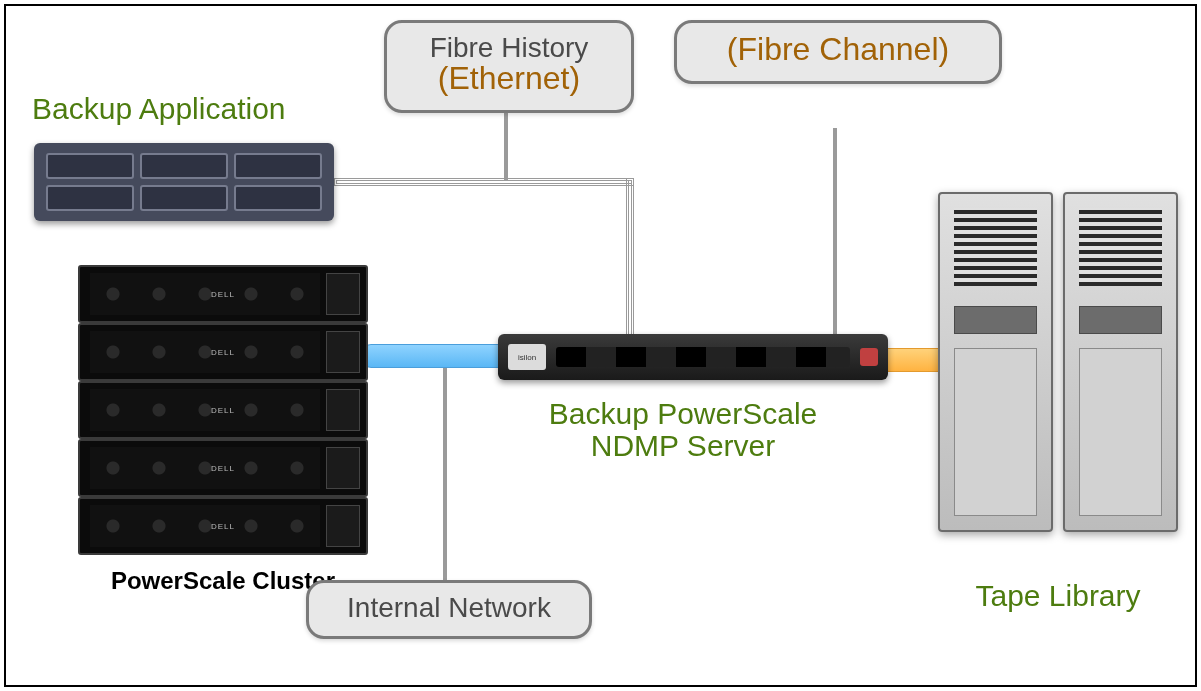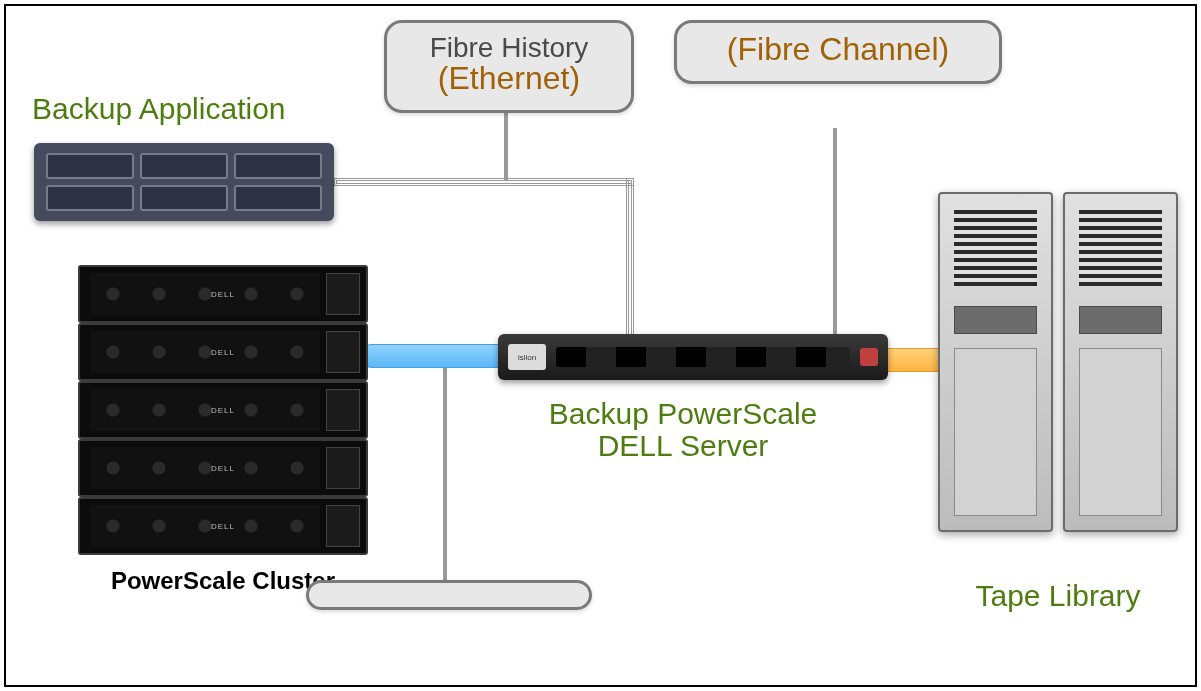--- a/index.html
+++ b/index.html
@@ -235,24 +235,25 @@
   <span>PowerScale Cluster</span>
 </div>
 
 <div class="accel">
   <div class="badge">isilon</div>
   <div class="vent"></div>
   <div class="led"></div>
 </div>
 <div class="plain-label" style="left:493px; top:398px; width:380px;">
   <span>Backup PowerScale</span><br>
-  <span>DELL Server</span>
+  <span>NDMP Server</span>
 </div>
 
 <div class="label-box" style="left:306px; top:580px; width:236px;">
+  <div class="label-title">Internal Network</div>
 </div>
 
 <div class="tape">
   <div class="unit">
     <div class="vents"></div>
     <div class="slot"></div>
     <div class="panel"></div>
   </div>
   <div class="unit">
     <div class="vents"></div>

